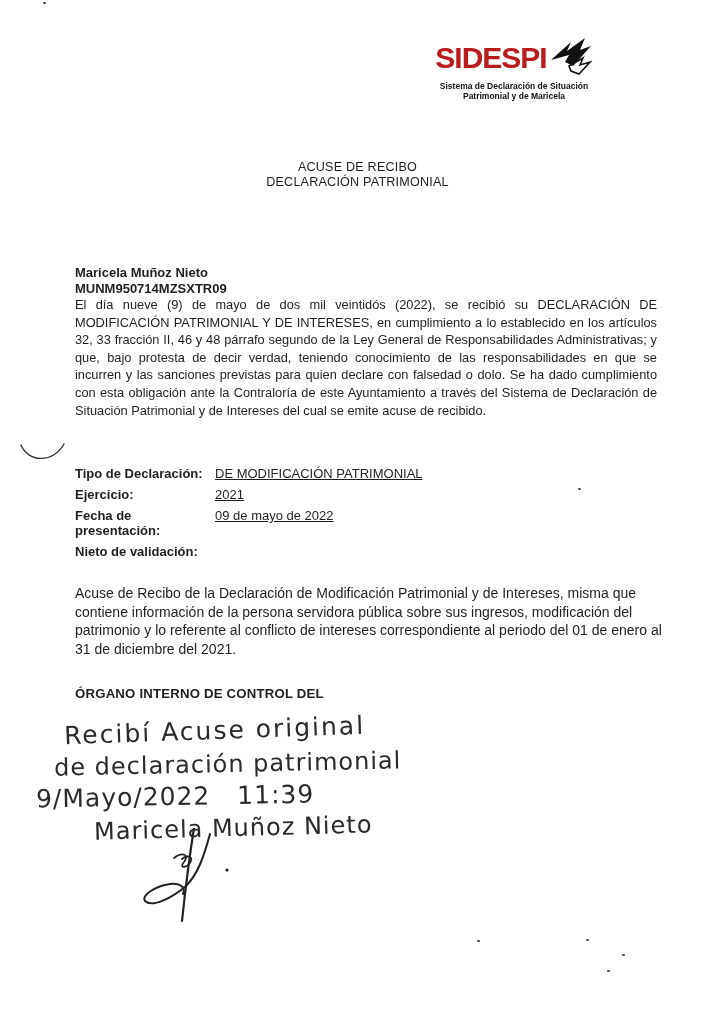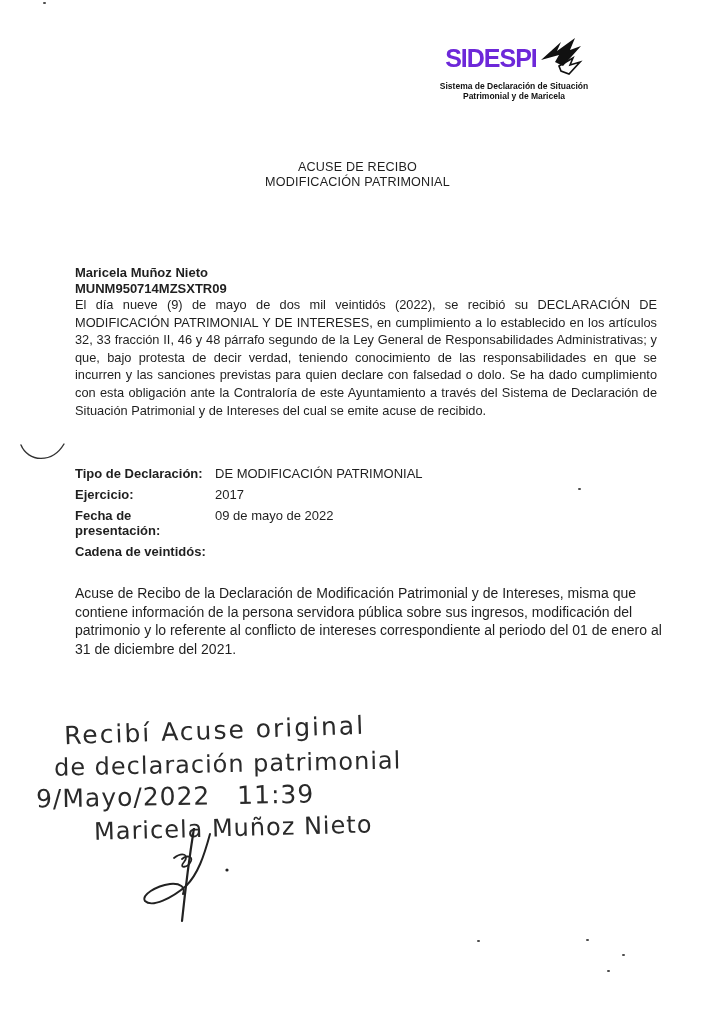--- a/index.html
+++ b/index.html
@@ -8,34 +8,34 @@
     width:725px;height:1024px;
     margin:0 auto;
     background:#ffffff;
     font-family:"Liberation Sans", sans-serif;
     color:#1f1f1f;
     overflow:hidden;
   }
   
   .logo{position:absolute;left:428px;top:36px;width:172px;text-align:center;}
   .logo-row{display:flex;align-items:center;justify-content:center;gap:2px;}
-  .logo-word{font-weight:bold;font-size:25px;letter-spacing:-1px;color:#6d28d9;}
+  .logo-word{font-weight:bold;font-size:30px;letter-spacing:-1px;color:#b91c1c;}
   .logo-tagline{font-size:8.5px;font-weight:bold;line-height:10px;color:#111;margin-top:1px;}
   
   .title{position:absolute;left:0;top:160px;width:715px;text-align:center;font-size:12.6px;line-height:15px;letter-spacing:.2px;}
   
   .recipient{position:absolute;left:75px;top:265px;font-size:13px;font-weight:bold;line-height:15.5px;}
   
   .para1{position:absolute;left:75px;top:296px;width:582px;font-size:12.8px;line-height:17.6px;text-align:justify;}
   .para2{position:absolute;left:75px;top:584px;width:588px;font-size:14px;line-height:18.6px;}
   .org-heading{position:absolute;left:75px;top:686px;font-size:13.2px;font-weight:bold;letter-spacing:.2px;}
   
   .details{position:absolute;left:75px;top:466px;display:grid;grid-template-columns:140px auto;row-gap:6px;font-size:13px;line-height:15px;}
   .details .lbl{font-weight:bold;}
-  .details .val{padding-left:0px;}
+  .details .val{padding-left:0px;text-decoration:underline;}
   
   .hand{position:absolute;font-family:"DejaVu Sans", sans-serif;color:#2a2a2a;white-space:pre;}
   .hand-1{left:64px;top:716px;font-size:25px;transform:rotate(-2deg);letter-spacing:2px;}
   .hand-2{left:54px;top:750px;font-size:24px;transform:rotate(-1.2deg);letter-spacing:1px;}
   .hand-3{left:36px;top:782px;font-size:25px;transform:rotate(-1deg);letter-spacing:1px;}
   .hand-4{left:94px;top:814px;font-size:24px;transform:rotate(-1.5deg);letter-spacing:1px;}
   
   .pen-curve{position:absolute;left:18px;top:440px;}
   .signature{position:absolute;left:128px;top:828px;}
   .speck{position:absolute;width:3px;height:2px;background:#2d2d2d;border-radius:1px;opacity:.85;}
@@ -63,48 +63,49 @@
       </span>
     </div>
     <div class="logo-tagline">
       <div>Sistema de Declaración de Situación</div>
       <div>Patrimonial y de Maricela</div>
     </div>
   </div>
 
   <div class="title">
     <div>ACUSE DE RECIBO</div>
-    <div>MODIFICACIÓN PATRIMONIAL</div>
+    <div>DECLARACIÓN PATRIMONIAL</div>
   </div>
 
   <div class="recipient">
     <div>Maricela Muñoz Nieto</div>
     <div>MUNM950714MZSXTR09</div>
   </div>
 
   <div class="para1">El día nueve (9) de mayo de dos mil veintidós (2022), se recibió su DECLARACIÓN DE MODIFICACIÓN PATRIMONIAL Y DE INTERESES, en cumplimiento a lo establecido en los artículos 32, 33 fracción II, 46 y 48 párrafo segundo de la Ley General de Responsabilidades Administrativas; y que, bajo protesta de decir verdad, teniendo conocimiento de las responsabilidades en que se incurren y las sanciones previstas para quien declare con falsedad o dolo. Se ha dado cumplimiento con esta obligación ante la Contraloría de este Ayuntamiento a través del Sistema de Declaración de Situación Patrimonial y de Intereses del cual se emite acuse de recibido.</div>
 
   <span class="pen-curve">
     <svg width="50" height="26" viewBox="0 0 50 26" aria-hidden="true">
       <path d="M3,5 C10,22 34,24 46,4" fill="none" stroke="#333" stroke-width="1.4" stroke-linecap="round"></path>
     </svg>
   </span>
 
   <div class="details">
     <div class="lbl">Tipo de Declaración:</div>
     <div class="val">DE MODIFICACIÓN PATRIMONIAL</div>
     <div class="lbl">Ejercicio:</div>
-    <div class="val">2017</div>
+    <div class="val">2021</div>
     <div class="lbl">Fecha de presentación:</div>
     <div class="val">09 de mayo de 2022</div>
-    <div class="lbl">Cadena de veintidós:</div>
+    <div class="lbl">Nieto de validación:</div>
   </div>
 
   <div class="para2">Acuse de Recibo de la Declaración de Modificación Patrimonial y de Intereses, misma que contiene información de la persona servidora pública sobre sus ingresos, modificación del patrimonio y lo referente al conflicto de intereses correspondiente al periodo del 01 de enero al 31 de diciembre del 2021.</div>
 
+  <div class="org-heading">ÓRGANO INTERNO DE CONTROL DEL</div>
 
   <div class="hand hand-1">Recibí Acuse original</div>
   <div class="hand hand-2">de declaración patrimonial</div>
   <div class="hand hand-3">9/Mayo/2022   11:39</div>
   <div class="hand hand-4">Maricela Muñoz Nieto</div>
 
   <span class="signature">
     <svg width="110" height="95" viewBox="0 0 110 95" aria-hidden="true">
       <path d="M66,0 C62,25 58,55 54,93" fill="none" stroke="#222" stroke-width="2.2" stroke-linecap="round"></path>
       <path d="M82,6 C76,28 70,46 58,58 C44,70 24,80 17,73 C13,67 28,58 42,56 C52,55 58,59 55,66" fill="none" stroke="#222" stroke-width="2" stroke-linecap="round"></path>

